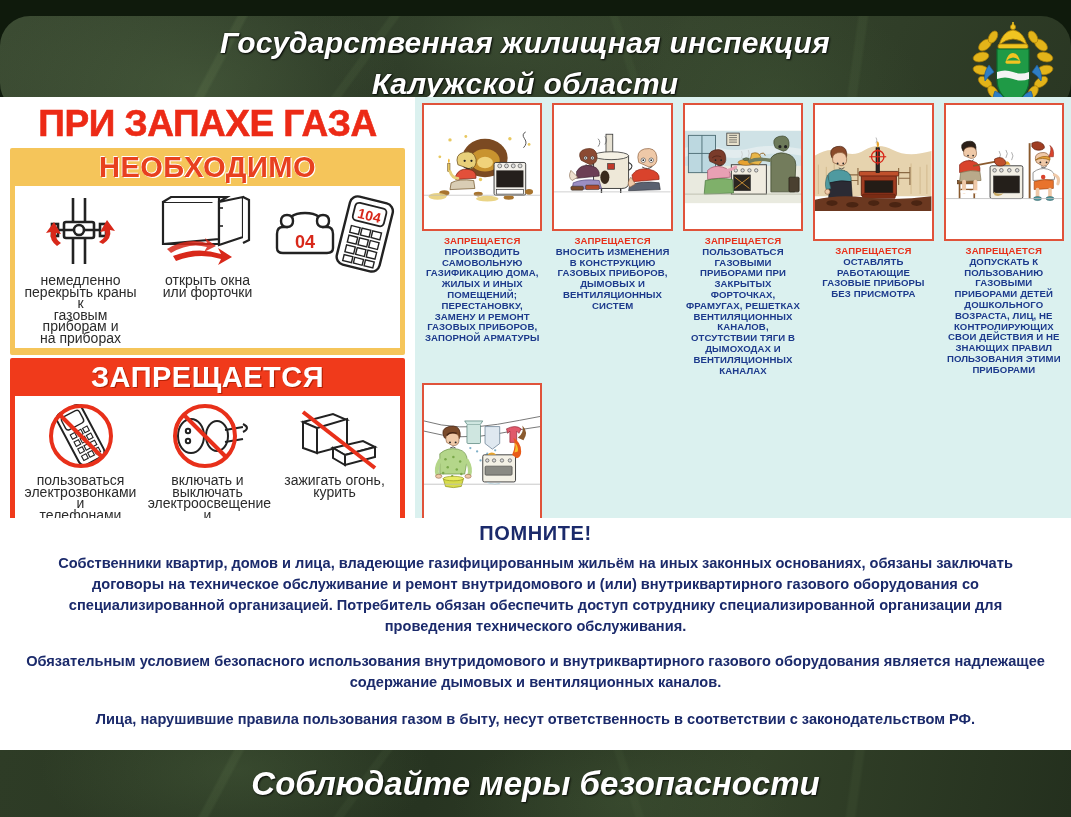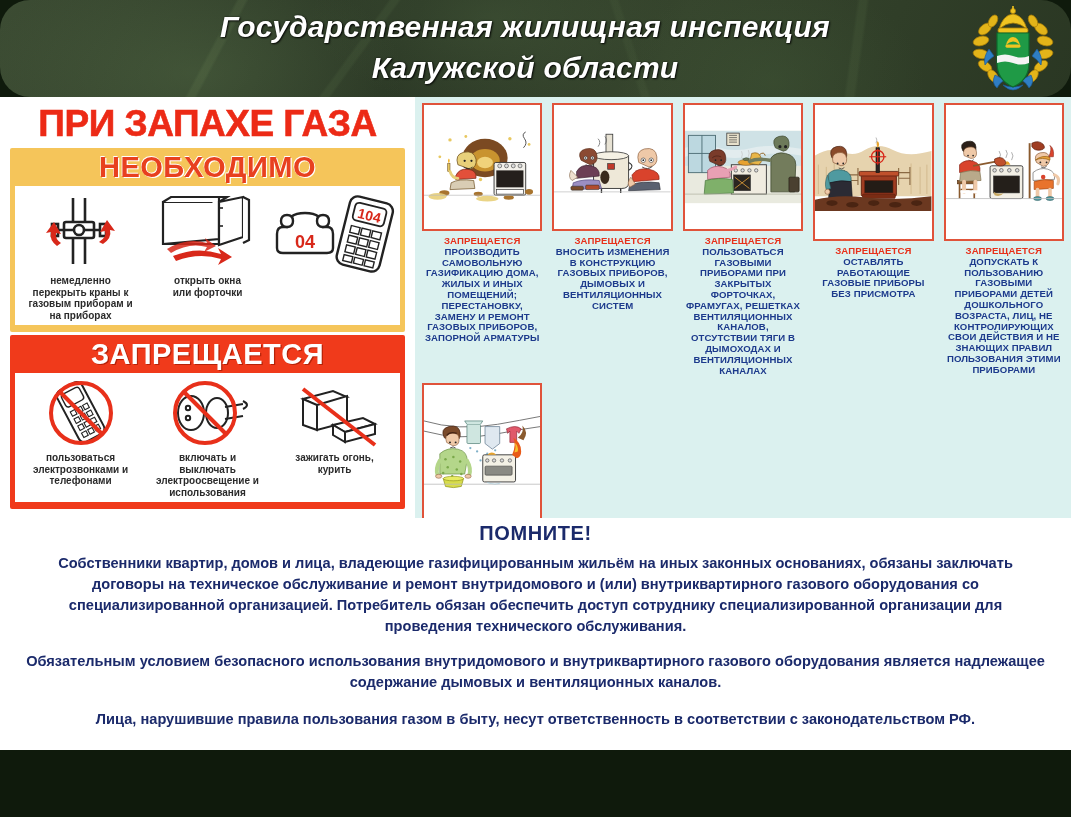--- a/index.html
+++ b/index.html
@@ -6,21 +6,21 @@
   html, body { width: 1071px; height: 817px; }
   body {
     font-family: "Liberation Sans", sans-serif;
     background: #0f1a0c;
     overflow: hidden;
   }
   .poster { position: relative; width: 1071px; height: 817px; }
 
   
   .header {
-    position: absolute; left: 0; top: 0; width: 1071px; height: 97px;
+    position: absolute; left: 0; top: 16px; width: 1071px; height: 97px;
     background:
       radial-gradient(ellipse 300px 160px at 18% 75%, rgba(96,124,80,.30), transparent 70%),
       radial-gradient(ellipse 260px 130px at 46% 18%, rgba(86,112,72,.26), transparent 70%),
       radial-gradient(ellipse 220px 150px at 72% 85%, rgba(70,96,60,.30), transparent 70%),
       linear-gradient(115deg, #3c4c33 0%, #2c3926 38%, #36452d 62%, #2a3723 100%);
     overflow: hidden;
     border-radius: 30px;
   }
   .leafveins {
     position: absolute; inset: 0; opacity: .45;
@@ -70,21 +70,21 @@
   .band-need .band-title { color: #e8401f; text-shadow: 1.2px 1.2px 0 #fff, -.6px -.6px 0 #fff; }
   .band-forbid .band-title { color: #ffffff; text-shadow: 1.2px 1.2px 0 #b62208; }
   .band-inner {
     background: #fff; margin: 4px 5px 3px 5px; padding: 5px 2px 4px 2px;
     display: flex; align-items: flex-start; justify-content: space-around;
   }
   .cellbox { width: 33%; text-align: center; }
   .cellbox .art { height: 84px; display: flex; align-items: center; justify-content: center; }
   .band-forbid .cellbox .art { height: 74px; }
   .cap {
-    font-size: 10px; font-weight: bold; color: #2b2b2b;
+    font-size: 14px; font-weight: normal; color: #2b2b2b;
     line-height: 11.5px; padding: 0 3px;
   }
   .cap .red { color: #ec2a16; }
 
   
   .grid {
     position: absolute; left: 415px; top: 0; width: 656px; height: 421px;
     background: #dbf1ef; padding: 6px 5px 0 5px;
     display: grid; grid-template-columns: 1fr 1fr 1fr 1fr 1fr; gap: 0 6px;
     grid-auto-rows: min-content;
@@ -682,14 +682,18 @@
 
     <div class="remember">
       <div class="rm-title">ПОМНИТЕ!</div>
       <div class="rm-para">Собственники квартир, домов и лица, владеющие газифицированным жильём на иных законных основаниях, обязаны заключать договоры на техническое обслуживание и ремонт внутридомового и (или) внутриквартирного  газового оборудования со специализированной организацией. Потребитель  обязан обеспечить доступ сотруднику специализированной организации для проведения технического обслуживания.</div>
       <div class="rm-para rm-p2">Обязательным условием безопасного использования внутридомового и внутриквартирного газового оборудования является надлежащее содержание дымовых и вентиляционных каналов.</div>
       <div class="rm-para rm-p3">Лица, нарушившие правила пользования газом в быту, несут ответственность в соответствии с законодательством РФ.</div>
     </div>
 
   </div>
 
+  <div class="footer">
+    <div class="leafveins"></div>
+    <div class="footer-text">Соблюдайте меры безопасности</div>
+  </div>
 
 </div>
 
 </body></html>

